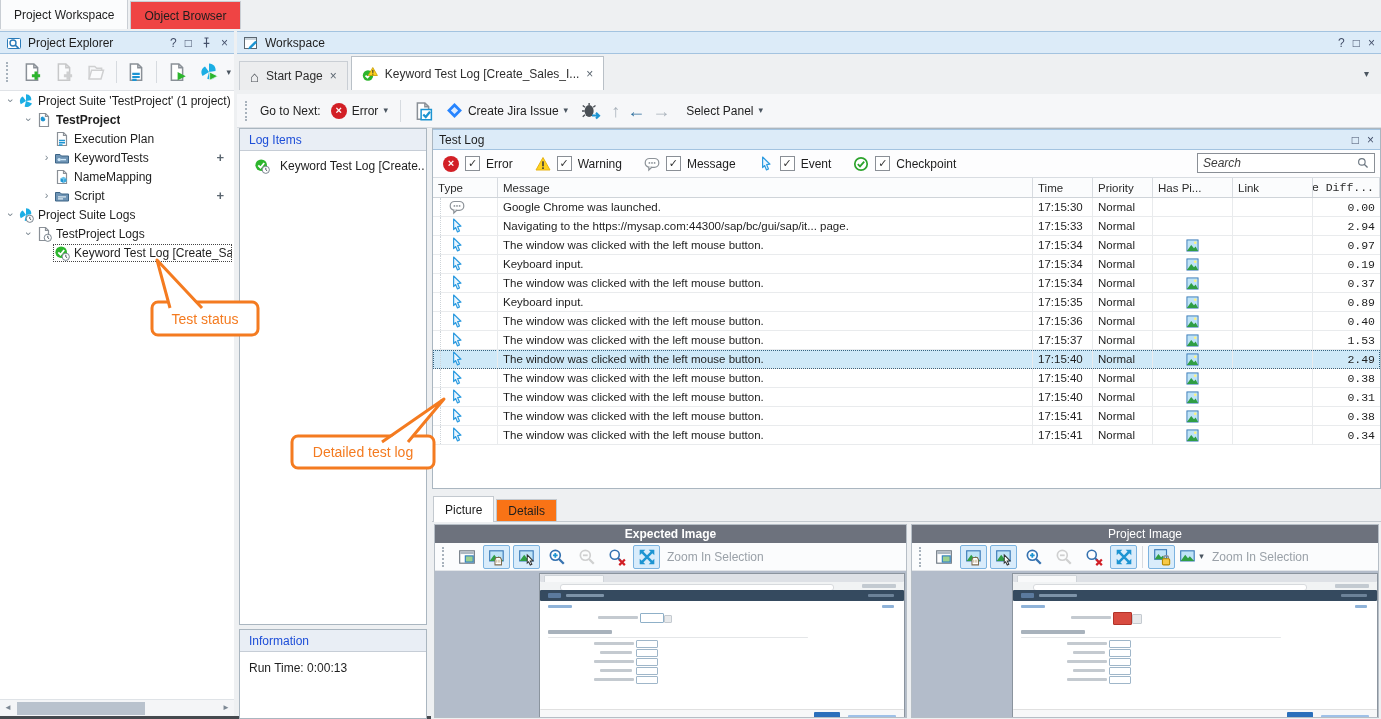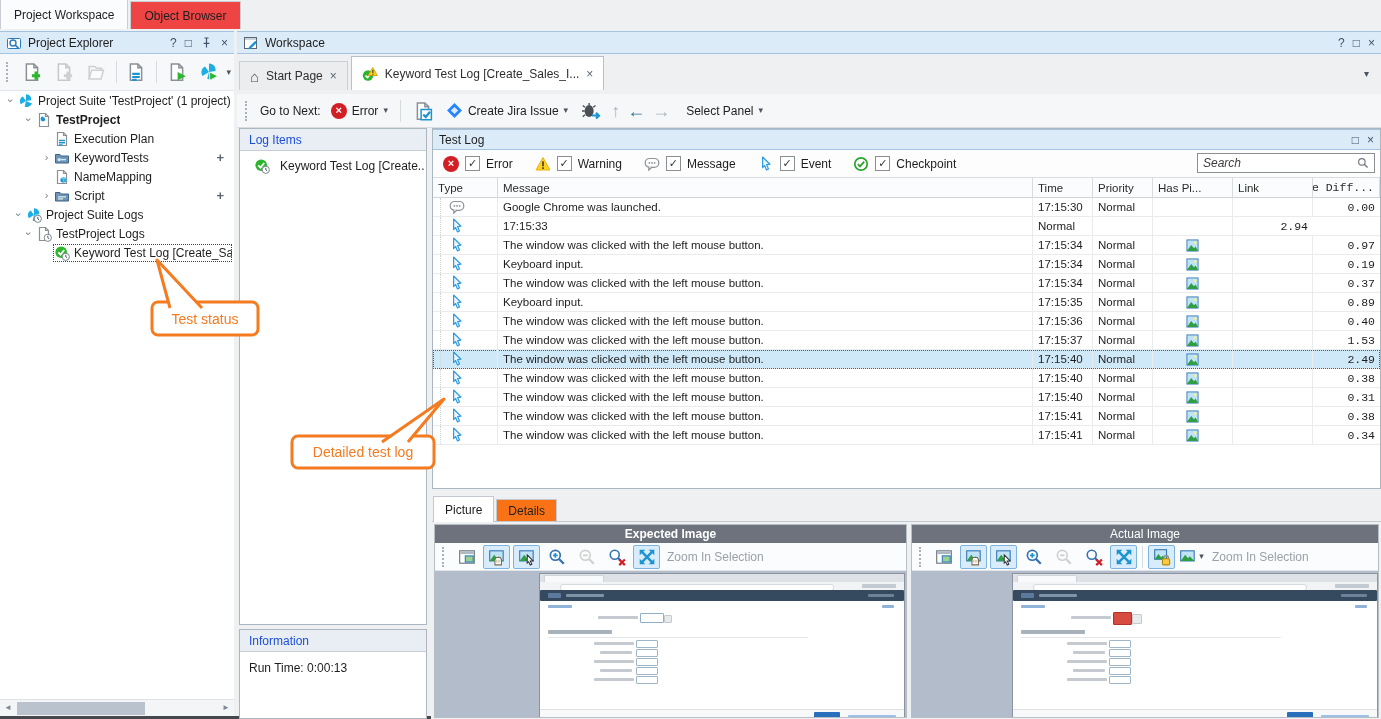--- a/index.html
+++ b/index.html
@@ -243,21 +243,21 @@
         <span class="texp">›</span>
         <span class="icw ticon">
           <svg width="16" height="16" viewBox="0 0 16 16" xmlns="http://www.w3.org/2000/svg">
             <path d="M1.5 4.5 H6 L7.5 6 H14.5 V13 H1.5 Z" fill="#6e94b5" stroke="#3c6486"></path>
             <path d="M4 8.8 H12 M4 10.8 H9" stroke="#dce9f2" stroke-width="1.3"></path>
           </svg>
         </span>
         <span class="tlabel">Script</span>
         <span class="tplus">+</span>
       </div>
-      <div class="titem" style="padding-left: 12px;">
+      <div class="titem" style="padding-left: 4px;">
         <span class="texp open">›</span>
         <span class="icw ticon">
           <svg width="16" height="16" viewBox="0 0 16 16" xmlns="http://www.w3.org/2000/svg">
             <g fill="#1caee4">
               <path d="M8 8 L8 1.2 C11.8 1.4 13.6 4 13.2 7.2 Z"></path>
               <path d="M8 8 L14 10.5 C12.4 13.8 9.4 14.6 6.6 13.4 Z"></path>
               <path d="M8 8 L2.8 11.2 C1 8.2 2 5 4.8 3.6 Z"></path>
             </g>
             <circle cx="11.8" cy="11.8" r="3.6" fill="#fff" stroke="#7c8690"></circle>
             <path d="M11.8 9.8 V11.8 L13.2 12.8" stroke="#4a5560" stroke-width="1" fill="none"></path>
@@ -517,20 +517,21 @@
           <div class="c-diff">0.00</div>
         </div>
         <div class="trow">
           <div class="c-type">
             <span class="icw">
               <svg width="16" height="16" viewBox="0 0 16 16" xmlns="http://www.w3.org/2000/svg">
                 <path d="M4.6 1 L12 8.2 L8.6 8.6 L10.5 13 L8.5 13.9 L6.6 9.5 L4.6 11.6 Z" fill="#eaf6ff" stroke="#2f9ce0" stroke-width="1.2" stroke-linejoin="round"></path>
               </svg>
             </span>
           </div>
+          <div>Navigating to the https://mysap.com:44300/sap/bc/gui/sap/it... page.</div>
           <div>17:15:33</div>
           <div>Normal</div>
           <div class="c-pic"></div>
           <div></div>
           <div class="c-diff">2.94</div>
         </div>
         <div class="trow">
           <div class="c-type">
             <span class="icw">
               <svg width="16" height="16" viewBox="0 0 16 16" xmlns="http://www.w3.org/2000/svg">
@@ -874,21 +875,21 @@
             <div class="dash" style="left: 96px; top: 93px; width: 20px; height: 6px; background: rgb(255, 255, 255); border: 1px solid rgb(159, 182, 201);"></div>
             <div class="dash" style="left: 54px; top: 104px; width: 40px; height: 2.5px; background: rgb(196, 202, 208);"></div>
             <div class="dash" style="left: 96px; top: 102px; width: 20px; height: 6px; background: rgb(255, 255, 255); border: 1px solid rgb(159, 182, 201);"></div>
             <div class="dash" style="left: 0px; bottom: 0px; right: 0px; height: 12px; background: rgb(247, 248, 249); border-top: 1px solid rgb(224, 224, 224);"></div>
             <div class="dash" style="right: 64px; bottom: 2px; width: 26px; height: 8px; background: rgb(42, 111, 187);"></div>
             <div class="dash" style="right: 8px; bottom: 4px; width: 48px; height: 3px; background: rgb(159, 193, 232);"></div>
           </div>
         </div>
       </div>
       <div class="pane" style="left: 479px; width: 468px;">
-        <div class="pane-hdr">Actual Image</div>
+        <div class="pane-hdr">Project Image</div>
         <div class="pane-toolbar">
           <div class="grip"></div>
           <div class="pbtn">
             <svg width="18" height="18" viewBox="0 0 16 16" xmlns="http://www.w3.org/2000/svg">
               <rect x="1.5" y="2.5" width="13" height="11" fill="#fff" stroke="#6b7680"></rect>
               <rect x="2" y="3" width="12" height="2.4" fill="#aeb8c2"></rect>
               <rect x="6.5" y="7" width="7" height="5.5" fill="#9cd08f" stroke="#2f7fc0"></rect>
             </svg>
           </div>
           <div class="pbtn toggled">

